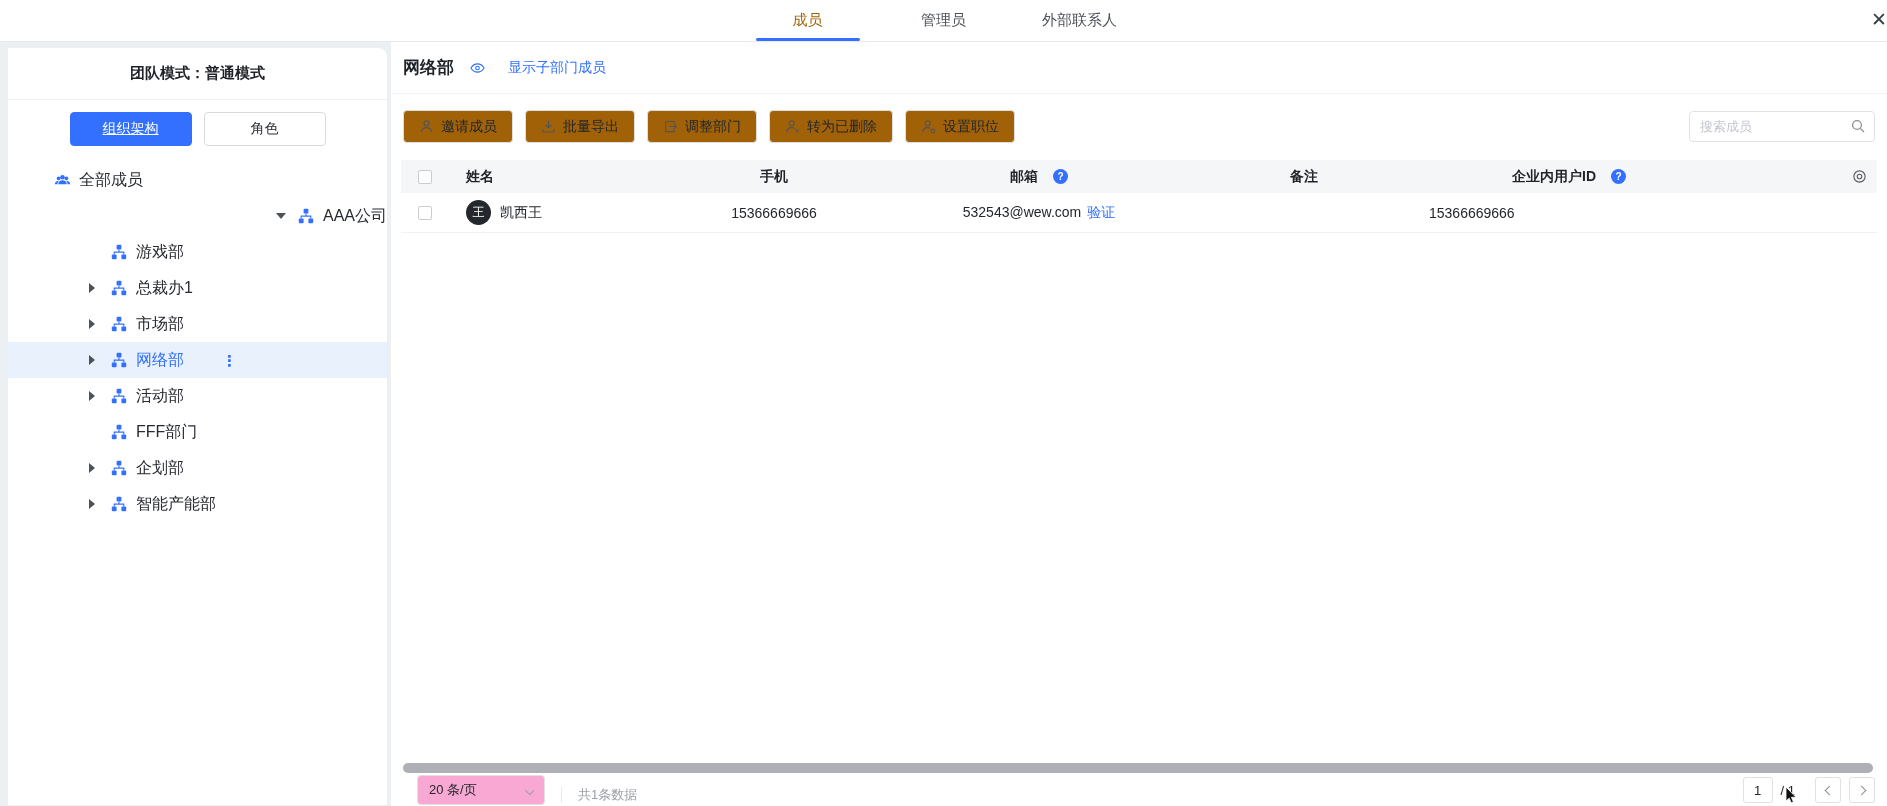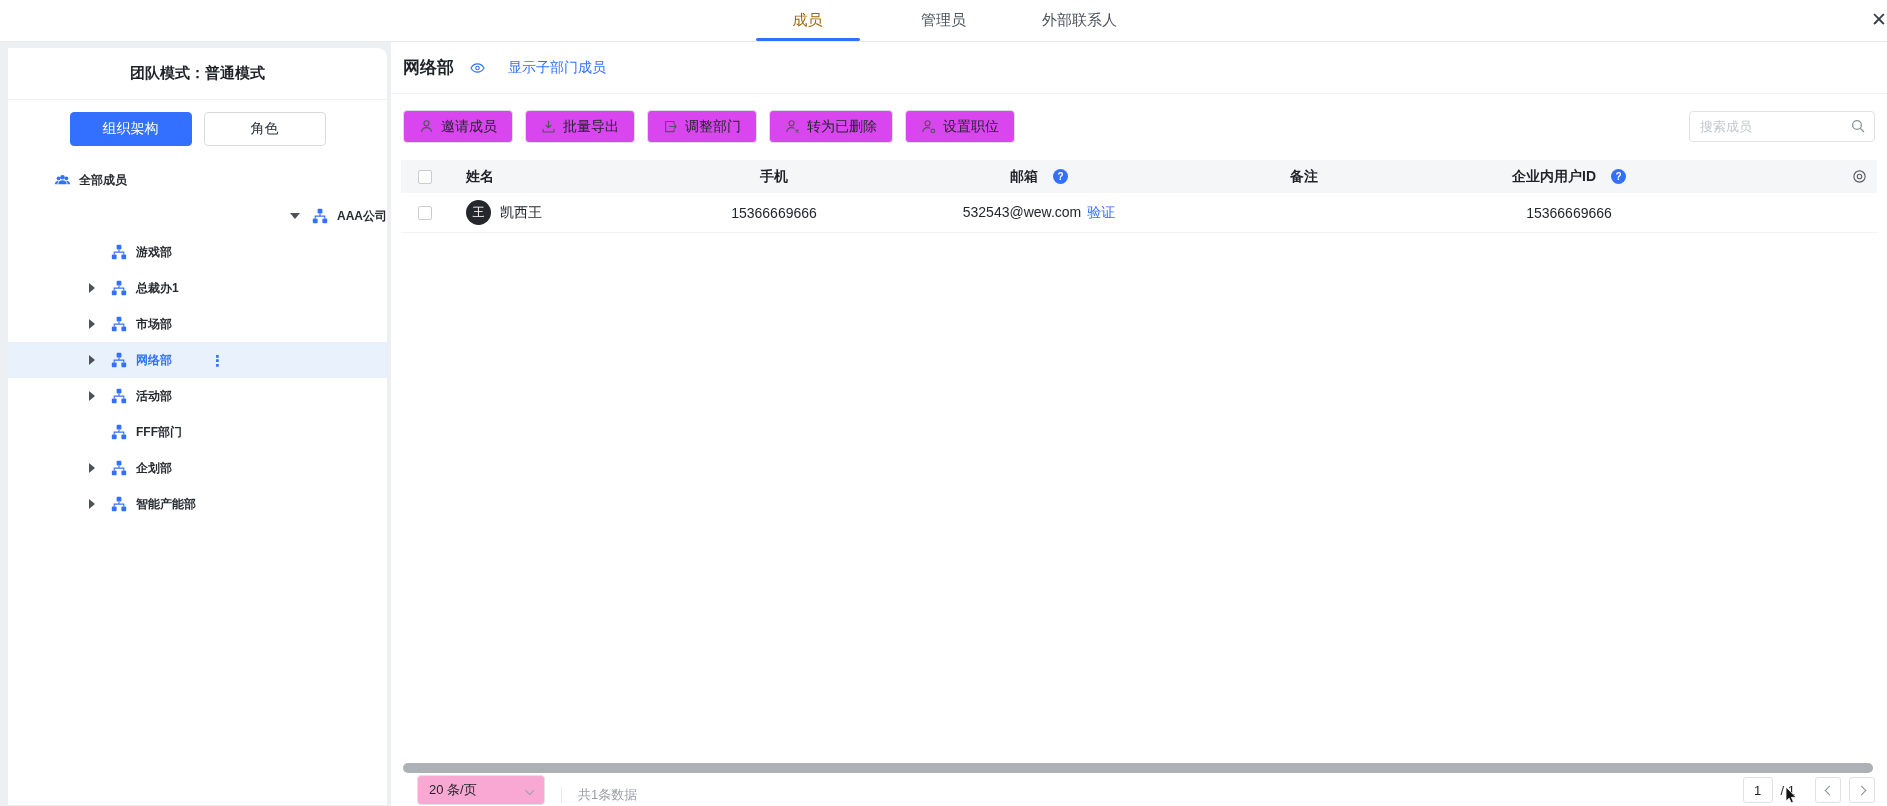--- a/index.html
+++ b/index.html
@@ -11,61 +11,61 @@
   .tab { width:104px; margin:0 16px; display:flex; align-items:center; justify-content:center; font-size:15px; color:#4e545b; position:relative; cursor:pointer; }
   .tab.active { color:#a16207; }
   .tab.active::after { content:""; position:absolute; left:0; right:0; bottom:0; height:3px; background:#3370ff; border-radius:2px; }
   .close-x { position:absolute; right:-4px; top:8px; font-size:19px; color:#3a3f45; width:24px; text-align:center; cursor:pointer; }
 
   
   .sidebar { position:absolute; left:8px; top:47px; bottom:0; width:380px; background:#fff; border-radius:0 10px 0 0; border:1px solid #eceeef; border-left:none; }
   .sb-title { height:52px; display:flex; align-items:center; justify-content:center; font-weight:700; font-size:15px; color:#1f2329; border-bottom:1px solid #f0f1f3; }
   .sb-btns { display:flex; justify-content:center; gap:12px; padding:12px 0 8px; }
   .seg-btn { height:34px; width:122px; display:flex; align-items:center; justify-content:center; font-size:14px; border-radius:4px; cursor:pointer; }
-  .seg-btn.primary { background:#3370ff; color:#fff; border:1px solid #3370ff; }
+  .seg-btn.primary { background:#3370ff; color:#fff; border:1px solid #3370ff;text-decoration:underline; }
   .seg-btn.ghost { background:#fff; color:#2b2f36; border:1px solid #d8dbde; }
 
   .tree { margin-top:8px; }
   .tree-row { height:36px; display:flex; align-items:center; cursor:pointer; color:#272b30; }
   .tree-row.root { padding-left:46px; }
   .tree-row.lvl0 { padding-left:44px;justify-content:flex-end; }
   .tree-row.lvl1 { padding-left:81px; }
   .tree-row.selected { background:#e9f1fd; color:#3370ff; }
   .caret-slot { width:22px; display:flex; align-items:center; }
   .caret-down { width:0; height:0; border-left:5px solid transparent; border-right:5px solid transparent; border-top:6px solid #4d5257; }
   .caret-right { width:0; height:0; border-top:5px solid transparent; border-bottom:5px solid transparent; border-left:6px solid #4d5257; }
   .tree-ico { width:17px; height:17px; margin-right:8px; flex:0 0 auto; display:flex; }
-  .tree-label { font-size:12px;font-weight:bold; }
+  .tree-label { font-size:16px; }
   .dots { margin-left:38px; color:#3370ff; font-size:15px; font-weight:700; letter-spacing:0; line-height:1; cursor:pointer; }
   .sb-deleted { position:absolute; left:0; bottom:0; height:46px; width:100%; display:flex; align-items:center; padding-left:34px; gap:9px; color:#41464c; font-size:14px; cursor:pointer; }
 
   
   .main { position:absolute; left:391px; top:42px; right:0; bottom:0; background:#fff; }
   .m-head { height:52px; display:flex; align-items:center; padding:0 12px; border-bottom:1px solid #f1f2f4; }
   .dep-title { font-size:17px; font-weight:700; color:#1f2329; }
   .show-sub { display:flex; align-items:center; gap:23px; margin-left:16px; color:#3370ff; font-size:14px; cursor:pointer; }
 
   .toolbar { display:flex; align-items:center; gap:12px; padding:16px 12px; }
-  .tool-btn { height:33px; display:flex; align-items:center; gap:7px; padding:0 15px; border:1px solid #dcdfe2; border-radius:4px; background:#d946ef; font-size:14px; color:#23272c; cursor:pointer; }
+  .tool-btn { height:33px; display:flex; align-items:center; gap:7px; padding:0 15px; border:1px solid #dcdfe2; border-radius:4px; background:#a16207; font-size:14px; color:#23272c; cursor:pointer; }
   .tool-btn svg { stroke:#50555b; }
   .search-wrap { margin-left:auto; position:relative; }
   .search-input { width:186px; height:31px; border:1px solid #e0e2e5; border-radius:4px; padding:0 32px 0 10px; font-size:13px; color:#23272c; outline:none; font-family:inherit; }
   .search-input::placeholder { color:#c2c6cb; }
   .search-ico { position:absolute; right:9px; top:7px; }
 
   .table { margin:1px 10px 0; }
   .trow { display:flex; align-items:center; }
   .thead { background:#f5f6f7; height:33px; font-weight:700; font-size:14px; color:#1f2329; }
   .tbody-row { height:40px; border-bottom:1px solid #f1f2f4; font-size:14px; }
   .c-check { width:48px; display:flex; justify-content:center; }
   .c-name  { width:200px; padding-left:17px; display:flex; align-items:center; }
   .c-phone { width:250px; text-align:center; }
   .c-mail  { width:280px; text-align:center; }
   .c-note  { width:250px; text-align:center; }
-  .c-id    { width:280px; text-align:center; }
+  .c-id    { width:280px; }
   .c-set   { flex:1; display:flex; justify-content:flex-end; padding-right:10px; }
   .hdr-flex { display:inline-flex; align-items:center; justify-content:center; gap:15px; width:100%; }
   .checkbox { width:14px; height:14px; border:1px solid #c9ccd0; border-radius:2px; background:#fff; cursor:pointer; }
   .help { width:15px; height:15px; border-radius:50%; background:#3370ff; color:#fff; font-size:10px; font-weight:700; display:inline-flex; align-items:center; justify-content:center; }
   .avatar { width:25px; height:25px; border-radius:50%; background:#24272b; color:#fff; font-size:12px; display:flex; align-items:center; justify-content:center; margin-right:9px; flex:0 0 auto; }
   .verify { color:#3370ff; margin-left:6px; cursor:pointer; }
 
   
   .hscroll { position:absolute; left:12px; right:14px; bottom:33px; height:10px; border-radius:5px; background:#adb1b5; cursor:pointer; }
   .footer { position:absolute; left:0; right:0; bottom:0; height:31px; display:flex; align-items:flex-start; padding:0 12px; }

